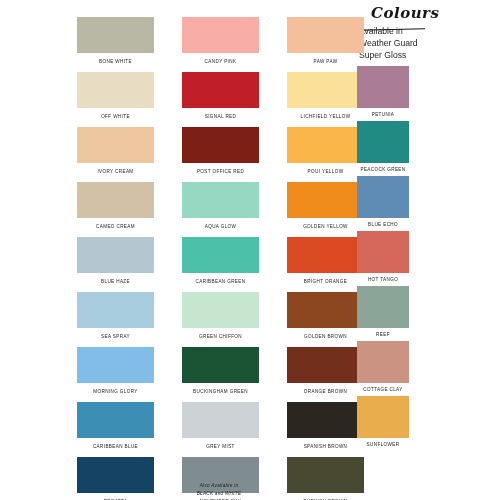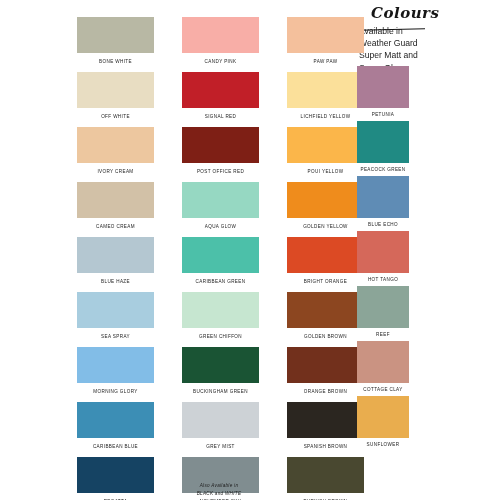--- a/index.html
+++ b/index.html
@@ -72,21 +72,20 @@
 <body>
 
 <div id="sheet">
 
   <div class="header">
     <div class="brand-script">Colours</div>
     <div class="brand-underline"></div>
     <div class="header-sub">
       <div>Available in</div>
       <div>Weather Guard</div>
-      <div>Super Matt and</div>
       <div>Super Gloss</div>
     </div>
   </div>
 
   <div class="grid" id="main-grid">
       <div class="grid-row">
         <div class="cell">
           <div class="swatch" style="background: rgb(184, 184, 164);"></div>
           <div class="cap">BONE WHITE</div>
         </div>

